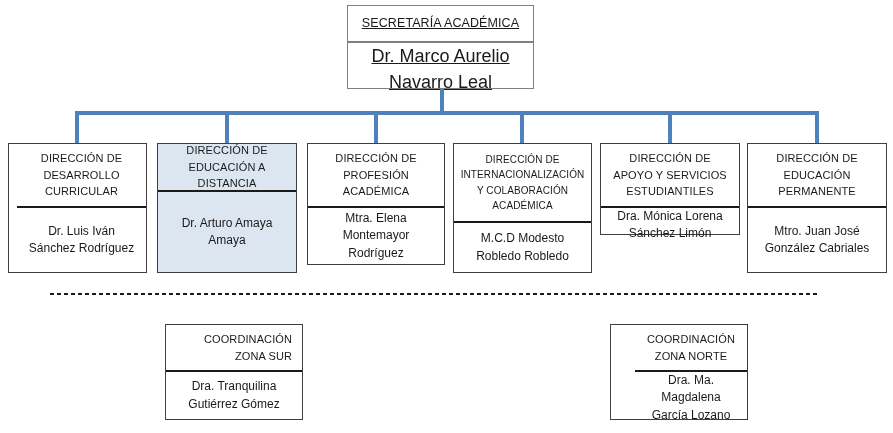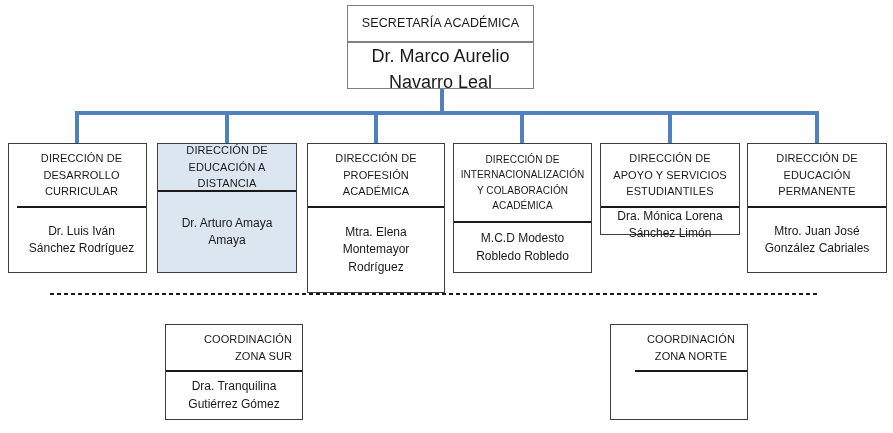--- a/index.html
+++ b/index.html
@@ -14,21 +14,21 @@
   }
   .org-box {
     position: absolute;
     box-sizing: border-box;
     background: #ffffff;
     border: 1px solid var(--border-dark, #3f3f3f);
     display: flex;
     flex-direction: column;
     text-align: center;
   }
-  .org-box.gray { border-color: var(--border-gray, #808080); }
+  .org-box.gray { border-color: var(--border-gray, #808080); text-decoration: underline; }
   .org-box.highlight { background: var(--highlight-fill, #dce6f1); }
   .unit-title {
     box-sizing: border-box;
     display: flex;
     align-items: center;
     justify-content: center;
     padding: 0 10px;
     font-size: 11px;
     line-height: 1.5;
     letter-spacing: 0.1px;
@@ -83,21 +83,21 @@
   <div class="org-box" style="left:8px; top:143px; width:139px; height:130px;padding-left:8px;">
     <div class="unit-title" style="height:64px;">DIRECCIÓN DE DESARROLLO CURRICULAR</div>
     <div class="unit-name">Dr. Luis Iván Sánchez Rodríguez</div>
   </div>
 
   <div class="org-box highlight" style="left:157px; top:143px; width:140px; height:130px;">
     <div class="unit-title" style="height:48px;">DIRECCIÓN DE EDUCACIÓN A DISTANCIA</div>
     <div class="unit-name">Dr. Arturo Amaya Amaya</div>
   </div>
 
-  <div class="org-box" style="left:307px; top:143px; width:138px; height:150px;">
+  <div class="org-box" style="left:307px; top:143px; width:138px; height:122px;">
     <div class="unit-title" style="height:64px;">DIRECCIÓN DE PROFESIÓN ACADÉMICA</div>
     <div class="unit-name">Mtra. Elena Montemayor Rodríguez</div>
   </div>
 
   <div class="org-box" style="left:453px; top:143px; width:139px; height:130px;">
     <div class="unit-title small" style="height:79px;">DIRECCIÓN DE INTERNACIONALIZACIÓN Y COLABORACIÓN ACADÉMICA</div>
     <div class="unit-name">M.C.D Modesto Robledo Robledo</div>
   </div>
 
   <div class="org-box" style="left:600px; top:143px; width:140px; height:92px;">
@@ -112,15 +112,16 @@
 
   <div class="dashed-line" style="left:50px; top:293px; width:769px;"></div>
 
   <div class="org-box" style="left:165px; top:324px; width:138px; height:96px;">
     <div class="unit-title" style="height:47px;text-align:right;">COORDINACIÓN ZONA SUR</div>
     <div class="unit-name">Dra. Tranquilina Gutiérrez Gómez</div>
   </div>
 
   <div class="org-box" style="left:610px; top:324px; width:138px; height:96px;padding-left:24px;">
     <div class="unit-title" style="height:47px;">COORDINACIÓN ZONA NORTE</div>
+    <div class="unit-name">Dra. Ma. Magdalena García Lozano</div>
   </div>
 
 </div>
 
 </body></html>

